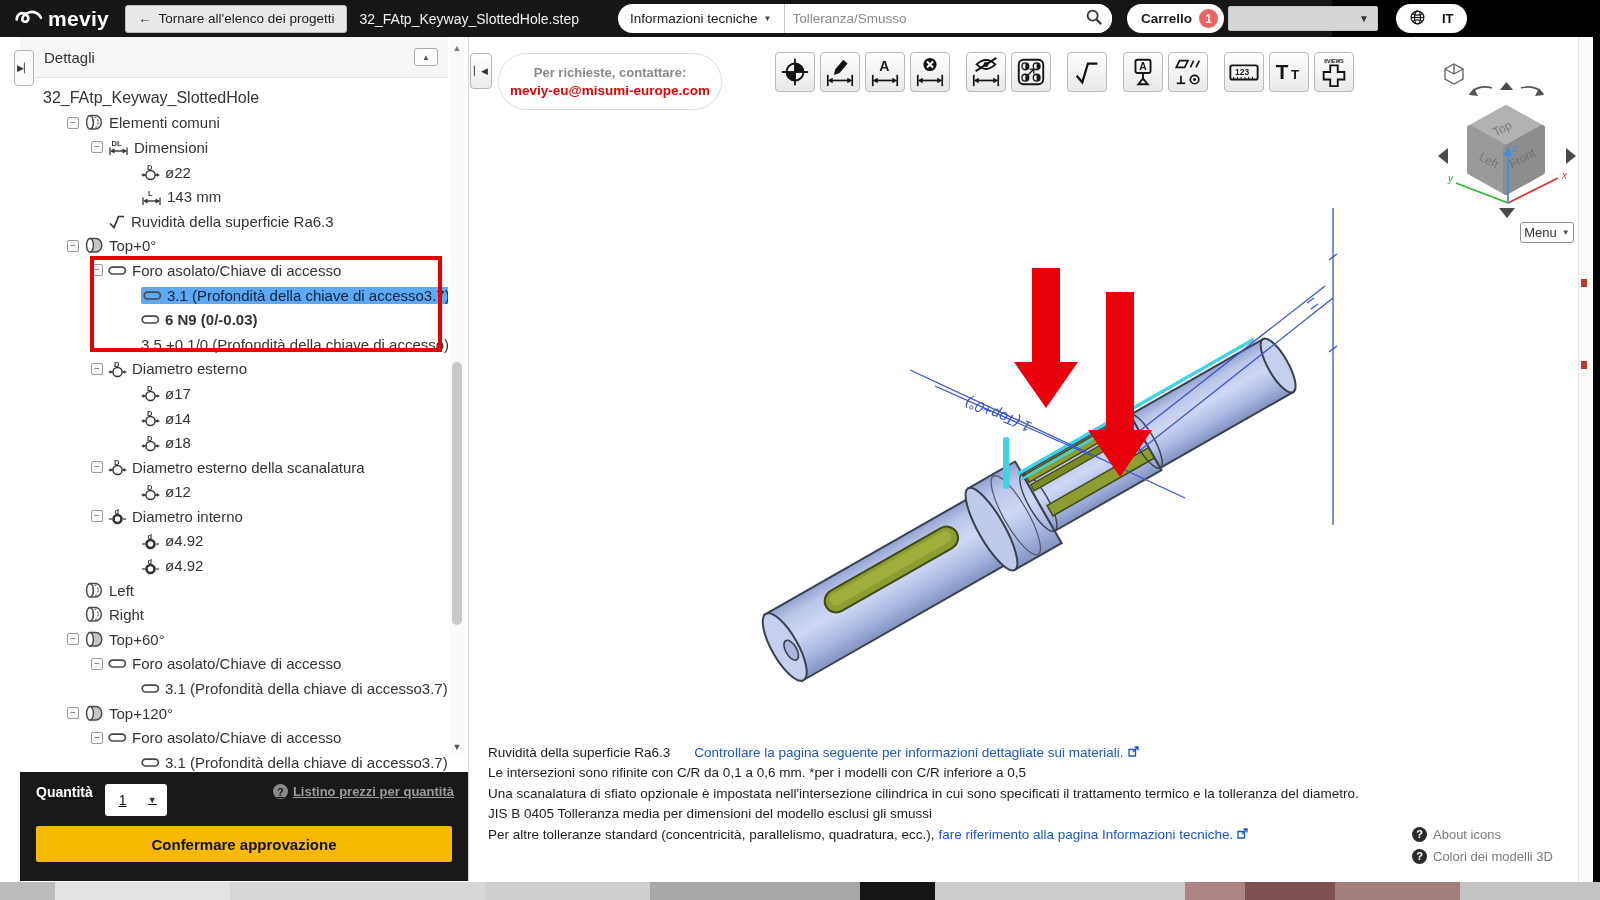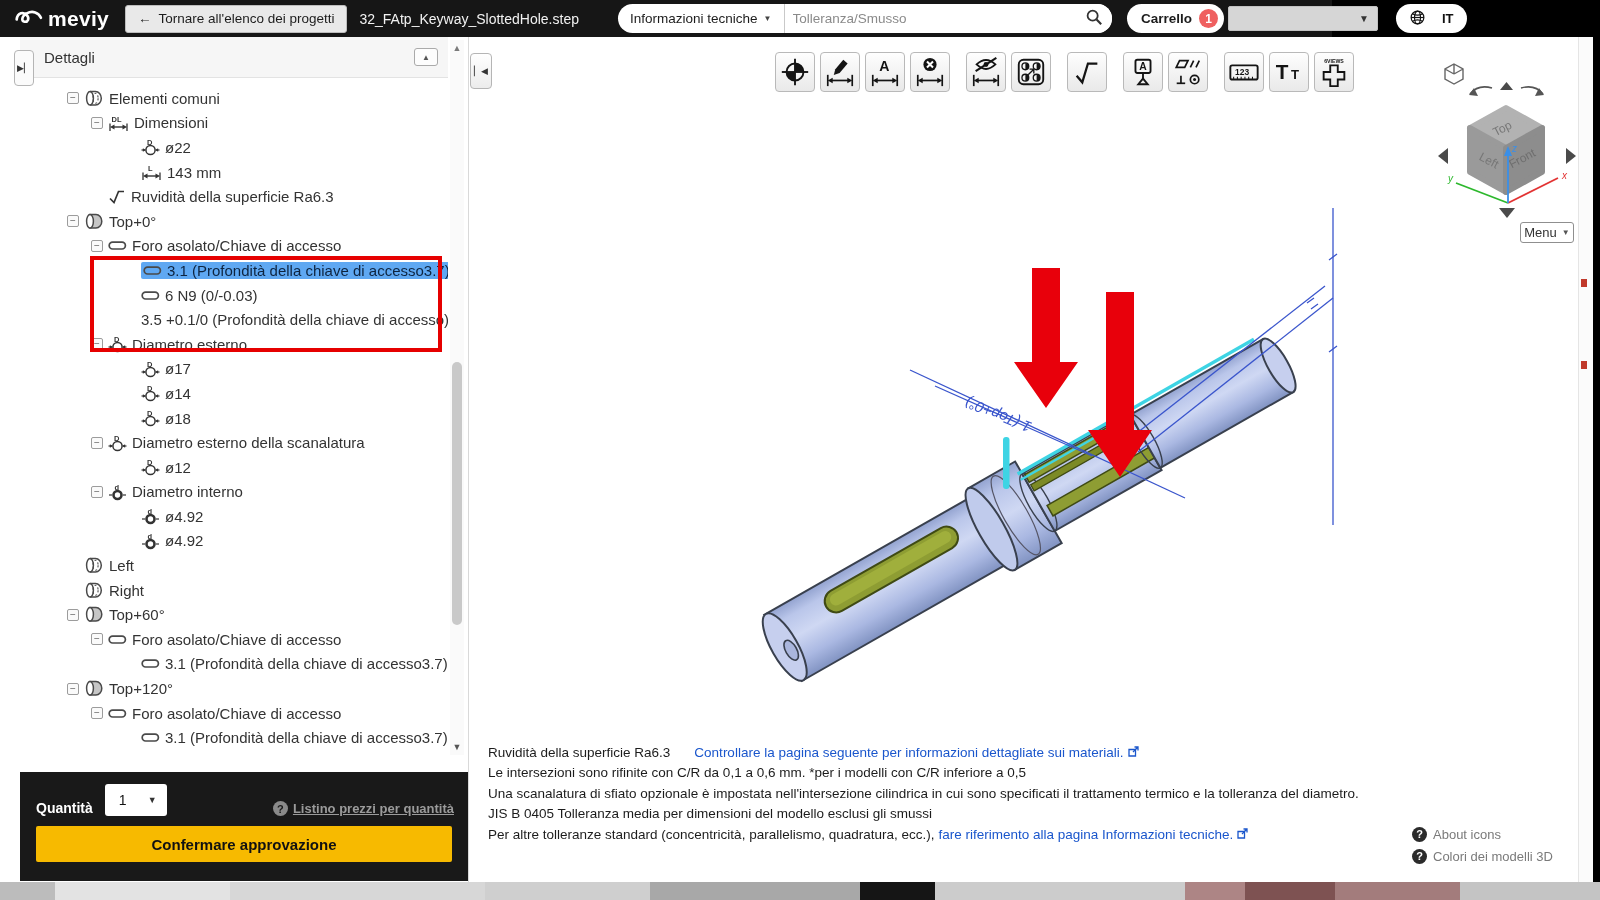--- a/index.html
+++ b/index.html
@@ -53,21 +53,21 @@
   .sel { background:#5fa8f2; border-radius:2px; padding:0 4px 0 2px; display:inline-flex; align-items:center; color:#0d2440; }
   #red-box { left:90px; top:256px; width:352px; height:96px; border:4px solid #e60000; z-index:4; pointer-events:none; }
 
   
   #side-scroll { left:450px; top:40px; width:14px; height:715px; background:#fafafa; }
   .scr-arrow { position:absolute; left:0; width:14px; text-align:center; color:#7a7a7a; font-size:9px; cursor:pointer; }
   #side-thumb { position:absolute; left:2px; top:322px; width:10px; height:263px; background:#c9c9c9; border-radius:5px; cursor:pointer; }
 
   
   #qty-panel { left:20px; top:772px; width:448px; height:109px; background:#191919; z-index:6; }
-  #qty-panel .row1 { position:absolute; left:16px; top:12px; right:14px; height:32px; display:flex; align-items:flex-end; }
+  #qty-panel .row1 { position:absolute; left:16px; top:12px; right:14px; height:32px; display:flex; align-items:flex-start;text-decoration:underline; }
   .qty-label { color:#fff; font-size:14px; font-weight:bold; margin-right:12px; }
   .qty-select { width:62px; height:32px; background:#fff; border-radius:3px; display:flex; align-items:center; justify-content:space-between;
     padding:0 10px 0 14px; font-size:14px; color:#111; cursor:pointer; }
   .price-link { margin-left:auto; display:flex; align-items:center; gap:5px; color:#9b9b9b; font-size:13px; font-weight:bold; cursor:pointer; }
   .price-link .txt { text-decoration:underline; }
   .qmark { width:15px; height:15px; border-radius:50%; background:#8a8a8a; color:#191919; font-size:11px; font-weight:bold;
     display:inline-flex; align-items:center; justify-content:center; flex:none; }
   .confirm-btn { position:absolute; left:16px; top:54px; width:416px; height:36px; background:#f7ba00; border:none; border-radius:2px;
     font-size:15px; font-weight:bold; color:#111; cursor:pointer; font-family:"Liberation Sans",sans-serif; }
 
@@ -184,20 +184,23 @@
 
   <div id="content" class="abs"></div>
 
   <div id="side-card" class="abs"></div>
   <div id="side-head" class="abs">
     <span class="ttl">Dettagli</span>
     <span class="collapse-btn">▲</span>
   </div>
   <div class="panel-handle abs">▶▏</div>
   <div id="tree" class="abs">
+      <div class="trow root" style="padding-left: 23px;">
+        <span>32_FAtp_Keyway_SlottedHole</span>
+      </div>
       <div class="trow" style="padding-left: 47px;">
         <span class="exp">−</span>
         <span class="ticon">
           <svg width="20" height="17" viewBox="0 0 20 17">
             <g fill="none" stroke="#4a4a4a" stroke-width="1.5">
               <path d="M6 1.5 H11.5 A5.8 6.8 0 0 1 11.5 15.1 H6"></path>
               <ellipse cx="6" cy="8.3" rx="3.4" ry="6.8"></ellipse>
               <ellipse cx="11.5" cy="8.3" rx="2.6" ry="5" stroke-dasharray="2.1 2.1" stroke-width="1.1"></ellipse>
             </g>
           </svg>
@@ -284,21 +287,21 @@
         <span class="spacer"></span>
         <span class="sel">
           <span class="ticon">
             <svg width="19" height="15" viewBox="0 0 19 15">
               <rect x="1.2" y="4.2" width="16.2" height="6.8" rx="3.4" fill="none" stroke="#4a4a4a" stroke-width="1.7"></rect>
             </svg>
           </span>
           <span>3.1 (Profondità della chiave di accesso3.7)</span>
         </span>
       </div>
-      <div class="trow" style="padding-left: 104px;">
+      <div class="trow" style="padding-left: 104px; font-weight: bold;">
         <span class="spacer"></span>
         <span class="ticon">
           <svg width="19" height="15" viewBox="0 0 19 15">
             <rect x="1.2" y="4.2" width="16.2" height="6.8" rx="3.4" fill="none" stroke="#4a4a4a" stroke-width="1.7"></rect>
           </svg>
         </span>
         <span>6 N9 (0/-0.03)</span>
       </div>
       <div class="trow" style="padding-left: 104px;">
         <span class="spacer"></span>
@@ -530,20 +533,24 @@
         <span class="qmark">?</span>
         <span class="txt">Listino prezzi per quantità</span>
       </div>
     </div>
     <button class="confirm-btn">Confermare approvazione</button>
   </div>
 
   <div class="side-sep abs"></div>
   <div class="viewer-handle abs">▏◀</div>
 
+  <div id="contact" class="abs">
+    <span class="l1">Per richieste, contattare:</span>
+    <span class="l2">meviy-eu@misumi-europe.com</span>
+  </div>
 
   <div id="toolbar" class="abs">
       <div class="tgroup">
         <button class="tbtn">
           <span>
             <svg width="32" height="32" viewBox="0 0 34 34">
               <g stroke="#141414" stroke-width="2" fill="none">
                 <circle cx="17" cy="17" r="9"></circle>
                 <line x1="17" y1="3" x2="17" y2="31"></line>
                 <line x1="3" y1="17" x2="31" y2="17"></line>

